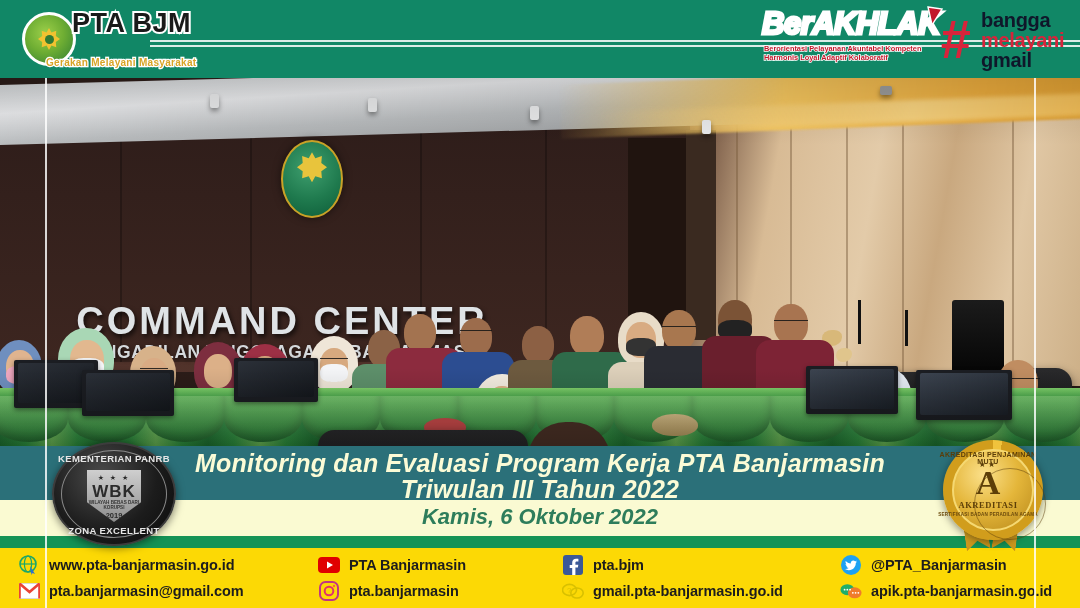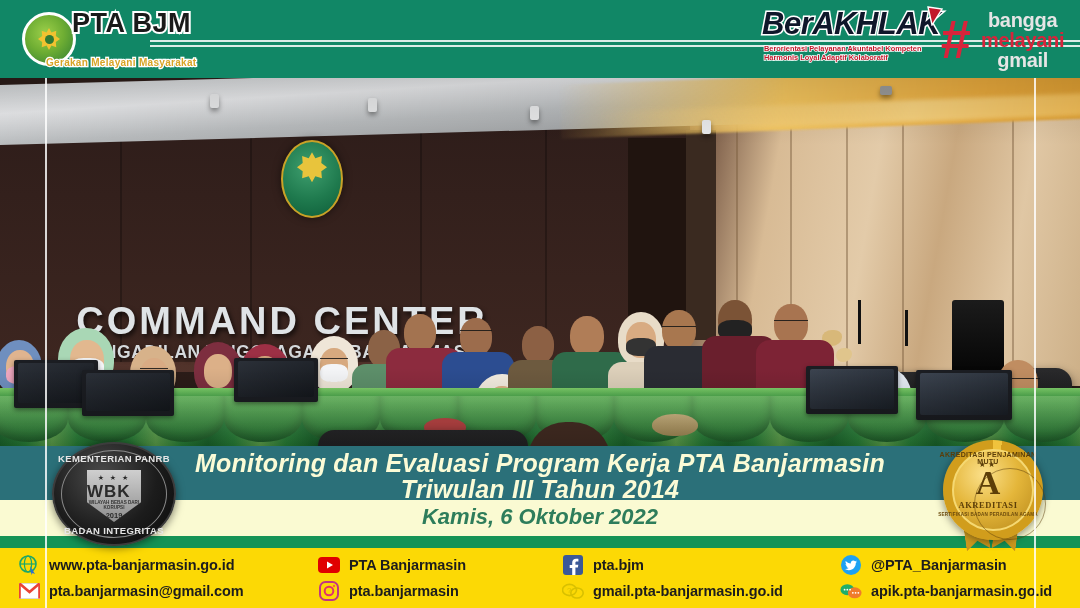--- a/index.html
+++ b/index.html
@@ -23,33 +23,33 @@
   .gem-seal::after{content:"";position:absolute;left:50%;top:50%;width:9px;height:9px;margin:-4.5px 0 0 -4.5px;border-radius:50%;background:#2f7a34;}
   .gem-t1{position:absolute;left:58px;top:4px;font-size:27px;font-weight:bold;letter-spacing:.5px;color:#1a1a1a;
     -webkit-text-stroke:4px #fff;paint-order:stroke fill;}
   .gem-t2{position:absolute;left:50px;top:27px;font-size:25px;font-weight:bold;font-style:italic;letter-spacing:1px;color:#e8a820;
     -webkit-text-stroke:4px #fff;paint-order:stroke fill;}
   .gem-t3{position:absolute;left:32px;top:53px;font-size:10px;font-weight:bold;color:#d8a426;
     -webkit-text-stroke:2.6px #fff;paint-order:stroke fill;letter-spacing:.3px;}
 
   
   .berakhlak{position:absolute;left:762px;top:8px;width:180px;height:58px;}
-  .ber-main{font-size:31px;font-weight:bold;font-style:italic;color:#0f172a;letter-spacing:-.5px;line-height:32px;
+  .ber-main{font-size:31px;font-weight:bold;font-style:italic;color:#ffffff;letter-spacing:-.5px;line-height:32px;
     -webkit-text-stroke:3px #fff;paint-order:stroke fill;}
   .ber-tick{position:absolute;right:-2px;top:-2px;width:18px;height:20px;}
   .ber-tick svg{display:block;}
   .ber-sub{position:absolute;left:2px;top:36px;width:178px;font-size:7.4px;font-weight:bold;color:#c2182b;line-height:9px;
     -webkit-text-stroke:1.6px #fff;paint-order:stroke fill;}
 
   
   .bangga{position:absolute;left:940px;top:4px;width:135px;height:70px;}
   .bg-hash{position:absolute;left:0px;top:8px;font-size:54px;font-weight:bold;font-style:italic;color:#d7243b;line-height:54px;}
   .bg-lines{position:absolute;left:41px;top:6px;}
   .bg-l{font-size:20px;font-weight:bold;line-height:20px;letter-spacing:-.3px;}
-  .bg-l.w{color:#e5e5e5;text-align:center;}
+  .bg-l.w{color:#0f172a;}
   .bg-l.r{color:#d7243b;}
 
   
   .photo{position:absolute;left:0;top:78px;width:1080px;height:372px;overflow:hidden;background:#2b1c18;}
   .ceiling{position:absolute;left:-40px;top:-8px;width:1160px;height:60px;
     background:linear-gradient(178deg,#cfd2d4 0%,#e9eaec 30%,#b9bcbe 60%,#8e9092 100%);transform:rotate(-1.6deg);}
   .cove{position:absolute;left:560px;top:-4px;width:560px;height:54px;
     background:linear-gradient(100deg,rgba(255,255,255,0) 0%,#f3c55e 40%,#e8a93c 75%,#d99a2e 100%);transform:rotate(-2.2deg);filter:blur(1px);}
   .cove2{position:absolute;left:600px;top:24px;width:520px;height:22px;background:linear-gradient(100deg,rgba(255,220,150,0) 0%,#f6d17e 60%,#efb74d 100%);transform:rotate(-2.2deg);filter:blur(2px);}
   .track{position:absolute;width:9px;height:14px;background:#e8e9ea;border-radius:2px;box-shadow:0 3px 5px rgba(0,0,0,.4);}
@@ -123,21 +123,21 @@
   
   .wbk{position:absolute;left:52px;top:442px;width:124px;height:104px;border-radius:50%;
     background:radial-gradient(circle at 40% 32%,#4b4b4b 0%,#1c1c1c 55%,#0a0a0a 100%);
     border:2px solid #3c3c3c;box-sizing:border-box;z-index:28;box-shadow:0 2px 8px rgba(0,0,0,.5);}
   .wbk-ring{position:absolute;left:7px;top:6px;right:7px;bottom:6px;border:1.5px solid #8a8a8a;border-radius:50%;}
   .wbk-top{position:absolute;left:0;top:9px;width:100%;text-align:center;font-size:9.5px;font-weight:bold;color:#e6e6e6;letter-spacing:.4px;}
   .wbk-bot{position:absolute;left:0;bottom:8px;width:100%;text-align:center;font-size:9.5px;font-weight:bold;color:#e6e6e6;letter-spacing:.4px;}
   .wbk-shield{position:absolute;left:50%;top:26px;width:54px;height:52px;margin-left:-27px;
     background:linear-gradient(180deg,#cfcfcf,#8d8d8d);clip-path:polygon(0 0,100% 0,100% 62%,50% 100%,0 62%);}
   .wbk-stars{position:absolute;left:0;top:4px;width:100%;text-align:center;font-size:7px;color:#2a2a2a;letter-spacing:2px;}
-  .wbk-wbk{position:absolute;left:0;top:12px;width:100%;font-size:17px;font-weight:bold;color:#2b2b2b;letter-spacing:1px;}
+  .wbk-wbk{position:absolute;left:0;top:12px;width:100%;text-align:center;font-size:17px;font-weight:bold;color:#2b2b2b;letter-spacing:1px;}
   .wbk-sm{position:absolute;left:0;top:30px;width:100%;text-align:center;font-size:4.6px;font-weight:bold;color:#333;line-height:5px;}
   .wbk-yr{position:absolute;left:0;top:41px;width:100%;text-align:center;font-size:7.5px;font-weight:bold;color:#2b2b2b;}
 
   .akred{position:absolute;left:938px;top:438px;width:110px;height:112px;z-index:28;}
   .akr-rib{position:absolute;left:26px;top:74px;width:58px;height:38px;}
   .akr-rib b{position:absolute;top:0;width:24px;height:38px;background:linear-gradient(180deg,#e8b52d,#c8921a);display:block;}
   .akr-rib b:nth-child(1){left:0;clip-path:polygon(0 0,100% 0,100% 100%,50% 76%,0 100%);transform:rotate(-8deg);}
   .akr-rib b:nth-child(2){left:30px;clip-path:polygon(0 0,100% 0,100% 100%,50% 76%,0 100%);transform:rotate(8deg);}
   .akr-gear{position:absolute;left:5px;top:2px;width:100px;height:100px;border-radius:50%;
     background:conic-gradient(#f0c33c 0 3%,#d19d1c 3% 6%);box-shadow:0 2px 8px rgba(0,0,0,.45);}
@@ -382,35 +382,35 @@
     </div>
 
     <div class="photo-veil"></div>
   </div>
 
   <div class="vline" style="left:45px"></div>
   <div class="vline" style="left:1034px"></div>
 
   <div class="title-band"></div>
   <div class="title-l1">Monitoring dan Evaluasi Program Kerja PTA Banjarmasin</div>
-  <div class="title-l2">Triwulan III Tahun 2014</div>
+  <div class="title-l2">Triwulan III Tahun 2022</div>
   <div class="date-band"></div>
   <div class="date-txt">Kamis,  6 Oktober 2022</div>
   <div class="green-strip"></div>
 
   <div class="wbk">
     <div class="wbk-ring"></div>
     <div class="wbk-top">KEMENTERIAN PANRB</div>
     <div class="wbk-shield">
       <div class="wbk-stars">★ ★ ★</div>
       <div class="wbk-wbk">WBK</div>
       <div class="wbk-sm">WILAYAH BEBAS DARI KORUPSI</div>
       <div class="wbk-yr">2019</div>
     </div>
-    <div class="wbk-bot">BADAN INTEGRITAS</div>
+    <div class="wbk-bot">ZONA EXCELLENT</div>
   </div>
 
   <div class="akred">
     <div class="akr-rib">
         <b></b>
         <b></b>
       </div>
     <div class="akr-gear"></div>
     <div class="akr-face">
       <div class="akr-ring"></div>

